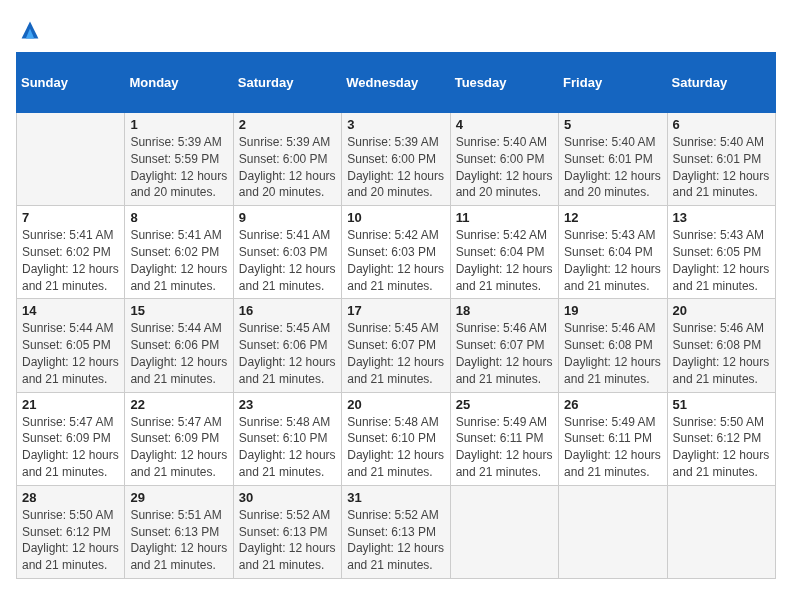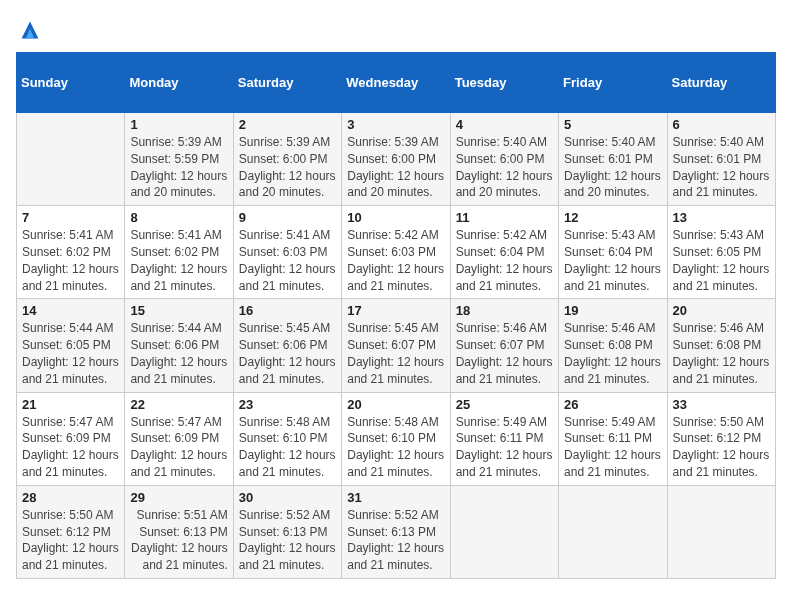--- a/index.html
+++ b/index.html
@@ -275,36 +275,36 @@
 Sunset: 6:11 PM
 Daylight: 12 hours and 21 minutes.</div>
         </td>
         <td>
           <div class="day-number">26</div>
           <div class="day-detail" style="white-space: pre-line;">Sunrise: 5:49 AM
 Sunset: 6:11 PM
 Daylight: 12 hours and 21 minutes.</div>
         </td>
         <td>
-          <div class="day-number">33</div>
+          <div class="day-number">51</div>
           <div class="day-detail" style="white-space: pre-line;">Sunrise: 5:50 AM
 Sunset: 6:12 PM
 Daylight: 12 hours and 21 minutes.</div>
         </td>
       </tr>
       <tr>
         <td>
           <div class="day-number">28</div>
           <div class="day-detail" style="white-space: pre-line;">Sunrise: 5:50 AM
 Sunset: 6:12 PM
 Daylight: 12 hours and 21 minutes.</div>
         </td>
         <td>
           <div class="day-number">29</div>
-          <div class="day-detail" style="white-space: pre-line; text-align: right;">Sunrise: 5:51 AM
+          <div class="day-detail" style="white-space: pre-line;">Sunrise: 5:51 AM
 Sunset: 6:13 PM
 Daylight: 12 hours and 21 minutes.</div>
         </td>
         <td>
           <div class="day-number">30</div>
           <div class="day-detail" style="white-space: pre-line;">Sunrise: 5:52 AM
 Sunset: 6:13 PM
 Daylight: 12 hours and 21 minutes.</div>
         </td>
         <td>

